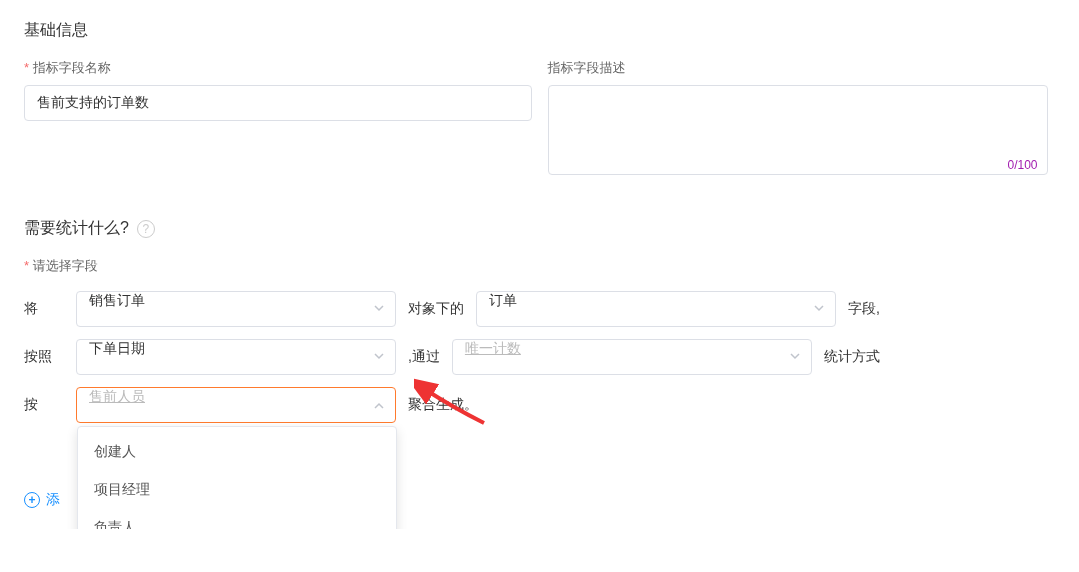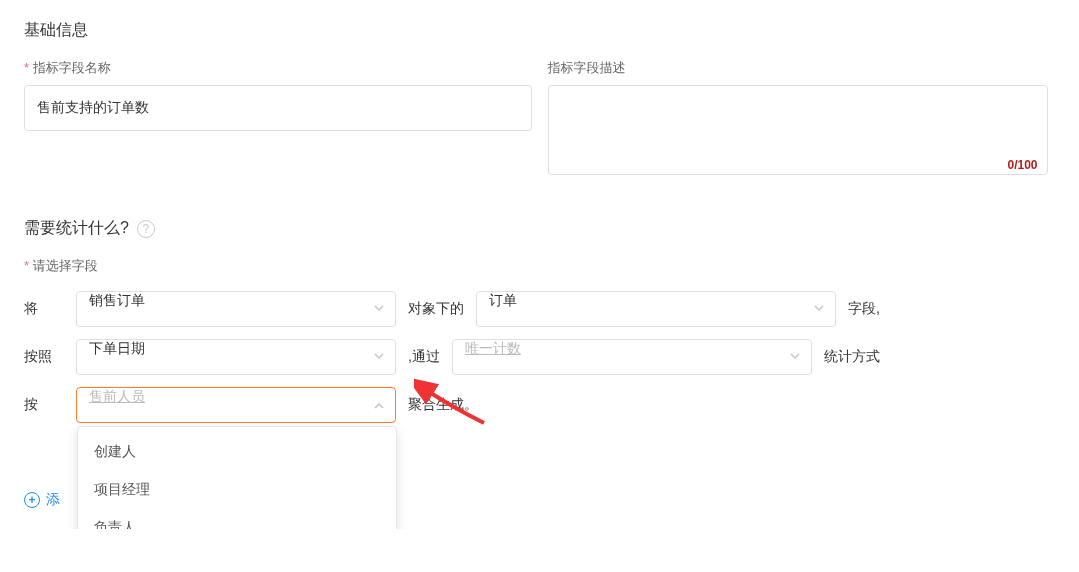--- a/index.html
+++ b/index.html
@@ -43,21 +43,21 @@
       margin-bottom: 8px;
       display: block;
     }
     .required::before {
       content: "* ";
       color: #f56c6c;
     }
     .text-input {
       width: 100%;
       max-width: 540px;
-      height: 46px;
+      height: 36px;
       padding: 0 12px;
       border: 1px solid #dcdfe6;
       border-radius: 4px;
       font-size: 14px;
       color: #333;
       outline: none;
     }
     .textarea {
       width: 100%;
       max-width: 500px;
@@ -74,22 +74,21 @@
       position: relative;
       display: inline-block;
       width: 100%;
       max-width: 500px;
     }
     .char-count {
       position: absolute;
       right: 10px;
       bottom: 6px;
       font-size: 12px;
-      color: #b91c1c;
-      font-weight: bold;
+      color: #a21caf;
     }
     .stat-section { margin-top: 40px; }
     .select-row {
       display: flex;
       align-items: center;
       gap: 12px;
       margin-bottom: 12px;
     }
     .row-label {
       width: 40px;

